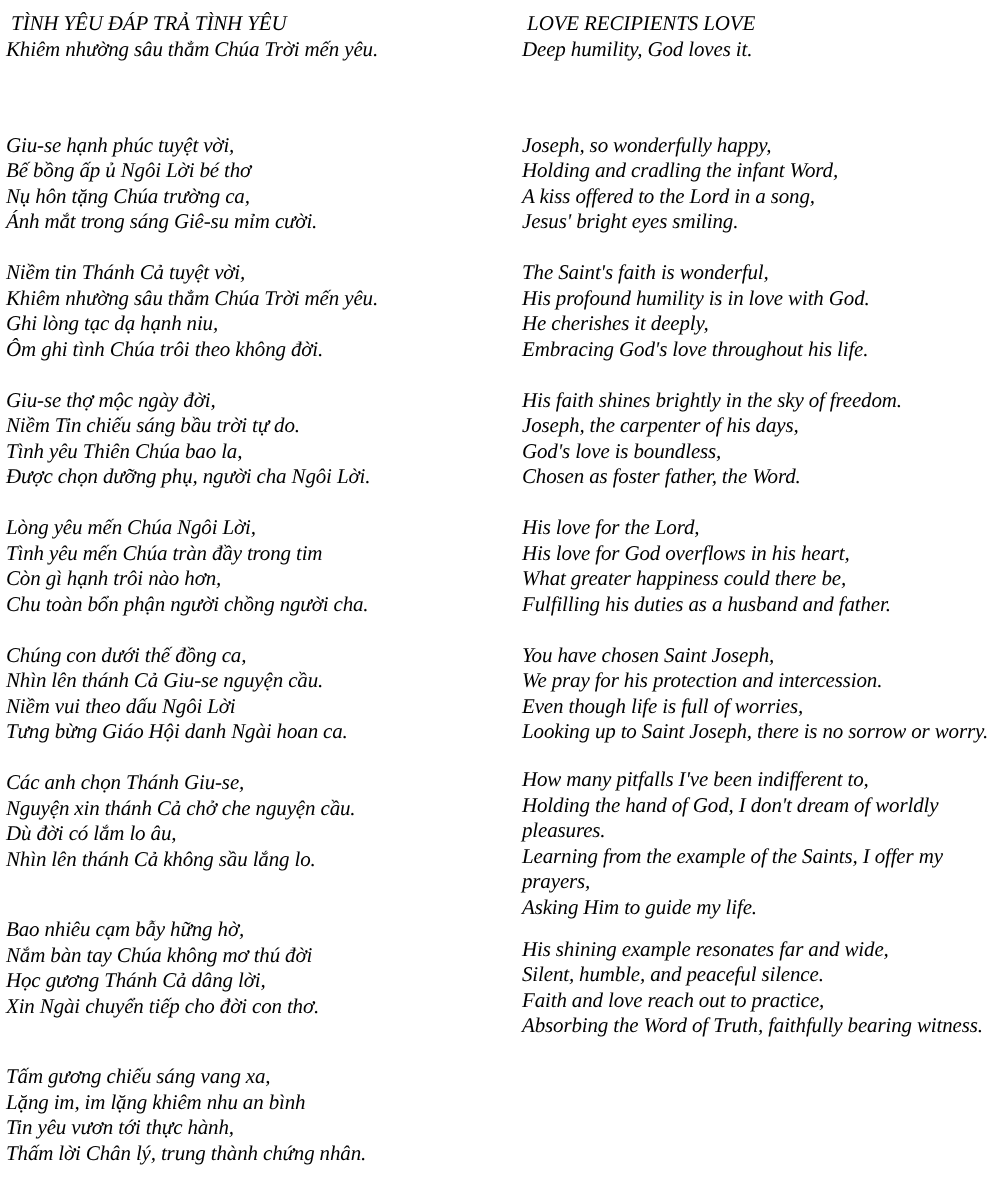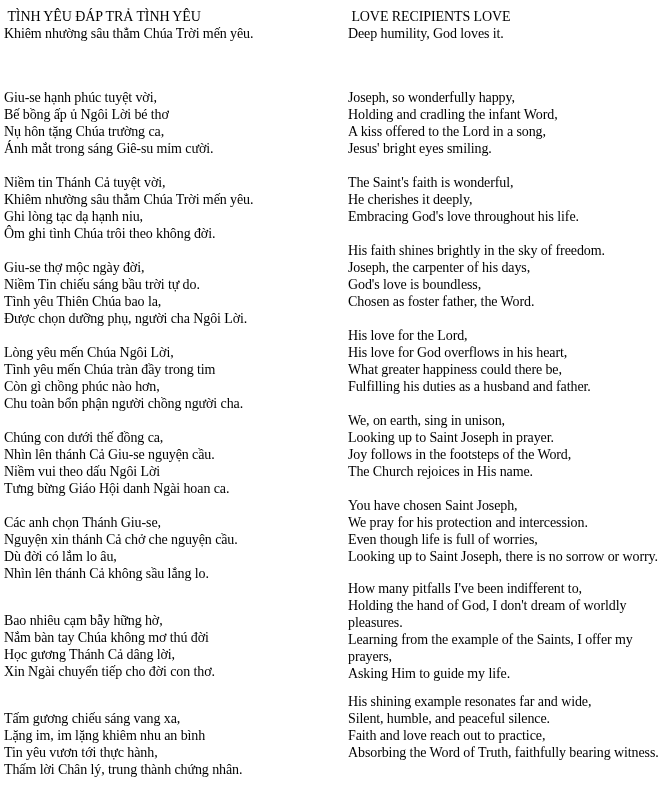--- a/index.html
+++ b/index.html
@@ -12,21 +12,21 @@
     font-size: 14px;
     line-height: 17px;
     color: #000000;
     letter-spacing: -0.1px;
   }
   .page {
     display: flex;
     padding: 8px 0 0 4px;
     width: 669px;
   }
-  .col { display: block; }
+  .col { display: block; font-style: italic; }
   .col-left { width: 344px; flex: 0 0 344px; }
   .col-right { flex: 1 1 auto; min-width: 0; }
   .poem-title { white-space: pre-wrap; }
   .poem-header { margin-bottom: 47px; }
   .stanza { margin-bottom: 17px; }
   .stanza.gap-lg { margin-bottom: 30px; }
   .stanza.gap-md { margin-bottom: 15px; }
   .stanza.gap-sm { margin-bottom: 11px; }
   .stanza.gap-none { margin-bottom: 2px; }
   .line { white-space: pre-wrap; }
@@ -59,21 +59,21 @@
     <div class="stanza">
       <div class="line">Giu-se thợ mộc ngày đời,</div>
       <div class="line">Niềm Tin chiếu sáng bầu trời tự do.</div>
       <div class="line">Tình yêu Thiên Chúa bao la,</div>
       <div class="line">Được chọn dưỡng phụ, người cha Ngôi Lời.</div>
     </div>
 
     <div class="stanza">
       <div class="line">Lòng yêu mến Chúa Ngôi Lời,</div>
       <div class="line">Tình yêu mến Chúa tràn đầy trong tim</div>
-      <div class="line">Còn gì chồng phúc nào hơn,</div>
+      <div class="line">Còn gì hạnh trôi nào hơn,</div>
       <div class="line">Chu toàn bổn phận người chồng người cha.</div>
     </div>
 
     <div class="stanza">
       <div class="line">Chúng con dưới thế đồng ca,</div>
       <div class="line">Nhìn lên thánh Cả Giu-se nguyện cầu.</div>
       <div class="line">Niềm vui theo dấu Ngôi Lời</div>
       <div class="line">Tưng bừng Giáo Hội danh Ngài hoan ca.</div>
     </div>
 
@@ -108,44 +108,39 @@
 
     <div class="stanza">
       <div class="line">Joseph, so wonderfully happy,</div>
       <div class="line">Holding and cradling the infant Word,</div>
       <div class="line">A kiss offered to the Lord in a song,</div>
       <div class="line">Jesus' bright eyes smiling.</div>
     </div>
 
     <div class="stanza">
       <div class="line">The Saint's faith is wonderful,</div>
+      <div class="line">His profound humility is in love with God.</div>
       <div class="line">He cherishes it deeply,</div>
       <div class="line">Embracing God's love throughout his life.</div>
     </div>
 
     <div class="stanza">
       <div class="line">His faith shines brightly in the sky of freedom.</div>
       <div class="line">Joseph, the carpenter of his days,</div>
       <div class="line">God's love is boundless,</div>
       <div class="line">Chosen as foster father, the Word.</div>
     </div>
 
     <div class="stanza">
       <div class="line">His love for the Lord,</div>
       <div class="line">His love for God overflows in his heart,</div>
       <div class="line">What greater happiness could there be,</div>
       <div class="line">Fulfilling his duties as a husband and father.</div>
     </div>
 
-    <div class="stanza">
-      <div class="line">We, on earth, sing in unison,</div>
-      <div class="line">Looking up to Saint Joseph in prayer.</div>
-      <div class="line">Joy follows in the footsteps of the Word,</div>
-      <div class="line">The Church rejoices in His name.</div>
-    </div>
 
     <div class="stanza gap-md">
       <div class="line">You have chosen Saint Joseph,</div>
       <div class="line">We pray for his protection and intercession.</div>
       <div class="line">Even though life is full of worries,</div>
       <div class="line">Looking up to Saint Joseph, there is no sorrow or worry.</div>
     </div>
 
     <div class="stanza gap-sm">
       <div class="line">How many pitfalls I've been indifferent to,</div>

